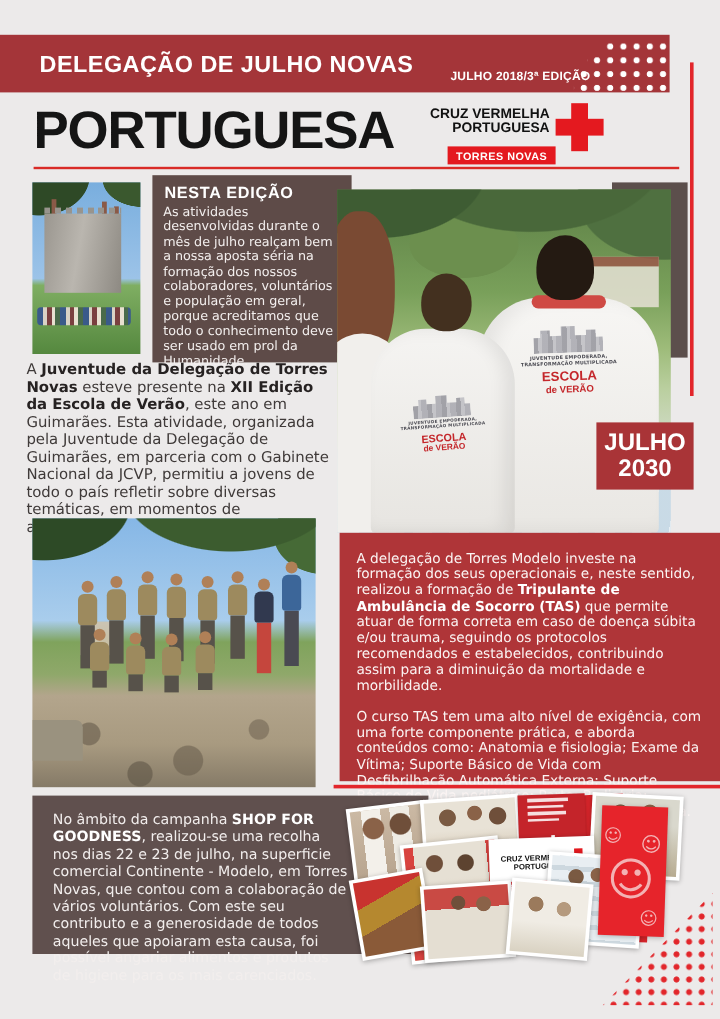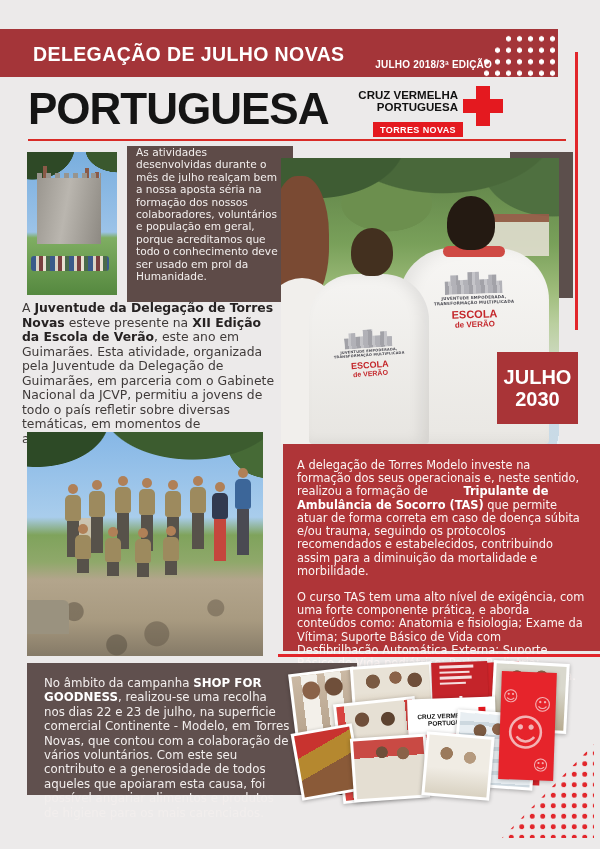--- a/index.html
+++ b/index.html
@@ -84,28 +84,28 @@
   
   .nesta-box{left:127px;top:146px;width:166px;height:156px;background:#5e4b48;color:#fff;}
   .nesta-heading{margin:7px 10px 3px;font-family:"Liberation Sans",sans-serif;font-weight:900;
       font-size:13.5px;letter-spacing:.6px;}
   .nesta-body{margin:0 9px;font-size:10.6px;line-height:1.17;color:#f3efee;}
 
   
   .juv{left:22px;top:301px;width:258px;font-size:12.4px;line-height:1.17;color:#3f3a39;}
   .juv b{color:#262222;margin-top:19px;}
 
-  .julho-badge{left:497px;top:352px;width:81px;height:72px;background:#a93437;color:#fff;
+  .julho-badge{left:497px;top:352px;width:81px;height:56px;background:#a93437;color:#fff;
       display:flex;flex-direction:column;align-items:center;justify-content:center;
       font-family:"Liberation Sans",sans-serif;font-weight:900;font-size:20px;line-height:1.12;}
 
   .tas-panel{left:283px;top:444px;width:317px;height:207px;background:#af3538;color:#fbf4f3;
       box-sizing:border-box;padding:15px 14px;}
   .tas-panel p{margin:0 0 13px;font-size:11.4px;line-height:1.16;}
-  .tas-panel b{color:#fff;margin-left:32px;}
+  .tas-panel b{color:#fff;}
   .thin-line{left:278px;top:654px;width:322px;height:2.5px;background:#e2262b;}
 
   .tas-photo{left:27px;top:432px;width:236px;height:224px;
      background:
       radial-gradient(ellipse 120px 80px at 4% -6%, #2d4a26 0 60%, rgba(0,0,0,0) 61%),
       radial-gradient(ellipse 150px 90px at 70% -12%, #3c5c2f 0 60%, rgba(0,0,0,0) 61%),
       radial-gradient(ellipse 80px 60px at 104% 6%, #466a36 0 55%, rgba(0,0,0,0) 56%),
       linear-gradient(180deg,#86b7e6 0%,#a9cdec 38%,#7fa35c 46%,#8fa86a 58%,#b3a58c 66%,#a89a80 84%,#857a67 100%);}
   .dapples{left:0;top:150px;width:236px;height:74px;opacity:.55;
      background:radial-gradient(circle at 20% 40%,#5f5546 0 9px,rgba(0,0,0,0) 10px),
@@ -175,20 +175,21 @@
 
 <div class="abs photo castle-photo">
   <div class="abs chimney" style="left:16px;top:14px;"></div>
   <div class="abs chimney" style="left:58px;top:16px;"></div>
   <div class="abs chimney" style="left:68px;top:20px;"></div>
   <div class="abs castle"></div>
   <div class="abs people-row"></div>
 </div>
 
 <div class="abs nesta-box">
+  <div class="nesta-heading">NESTA EDIÇÃO</div>
   <div class="nesta-body">As atividades desenvolvidas durante o mês de julho realçam bem a nossa aposta séria na formação dos nossos colaboradores, voluntários e população em geral, porque acreditamos que todo o conhecimento deve ser usado em prol da Humanidade.</div>
 </div>
 
 <div class="abs backing-square"></div>
 <div class="abs photo escola-photo">
   <div class="abs house"></div>
   <div class="abs floor"></div>
   <div class="abs bgfig" style="left:226px;top:138px;width:14px;">
       <i></i>
       <s></s>

